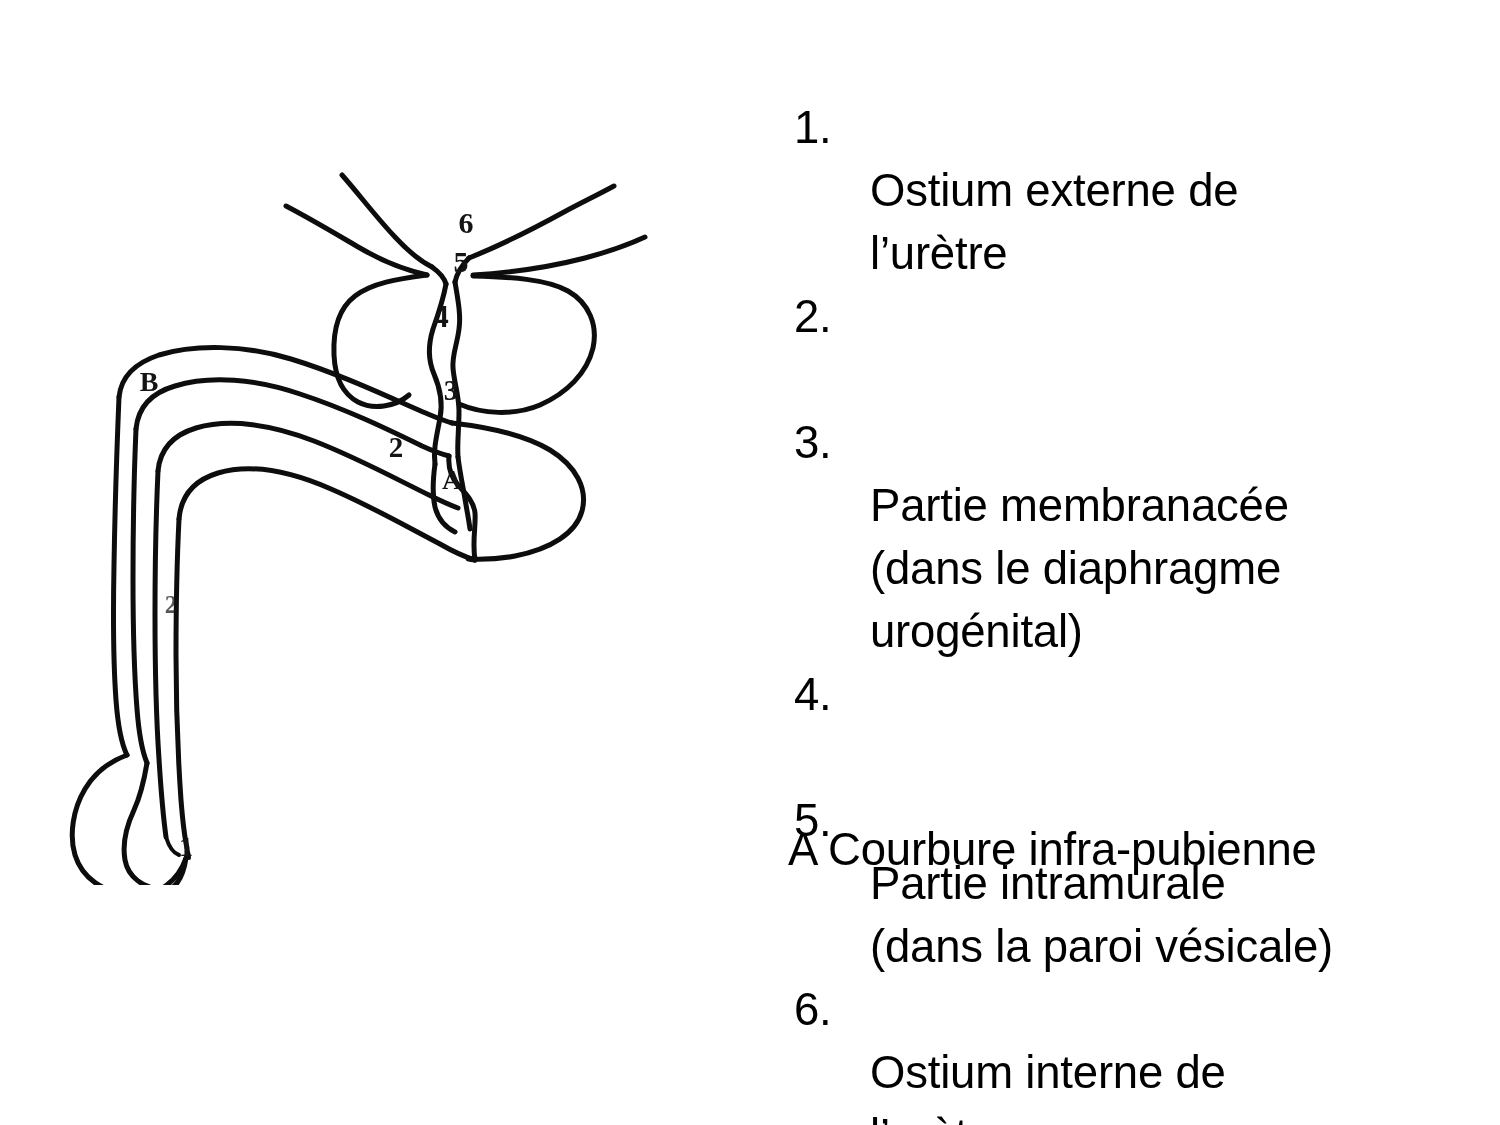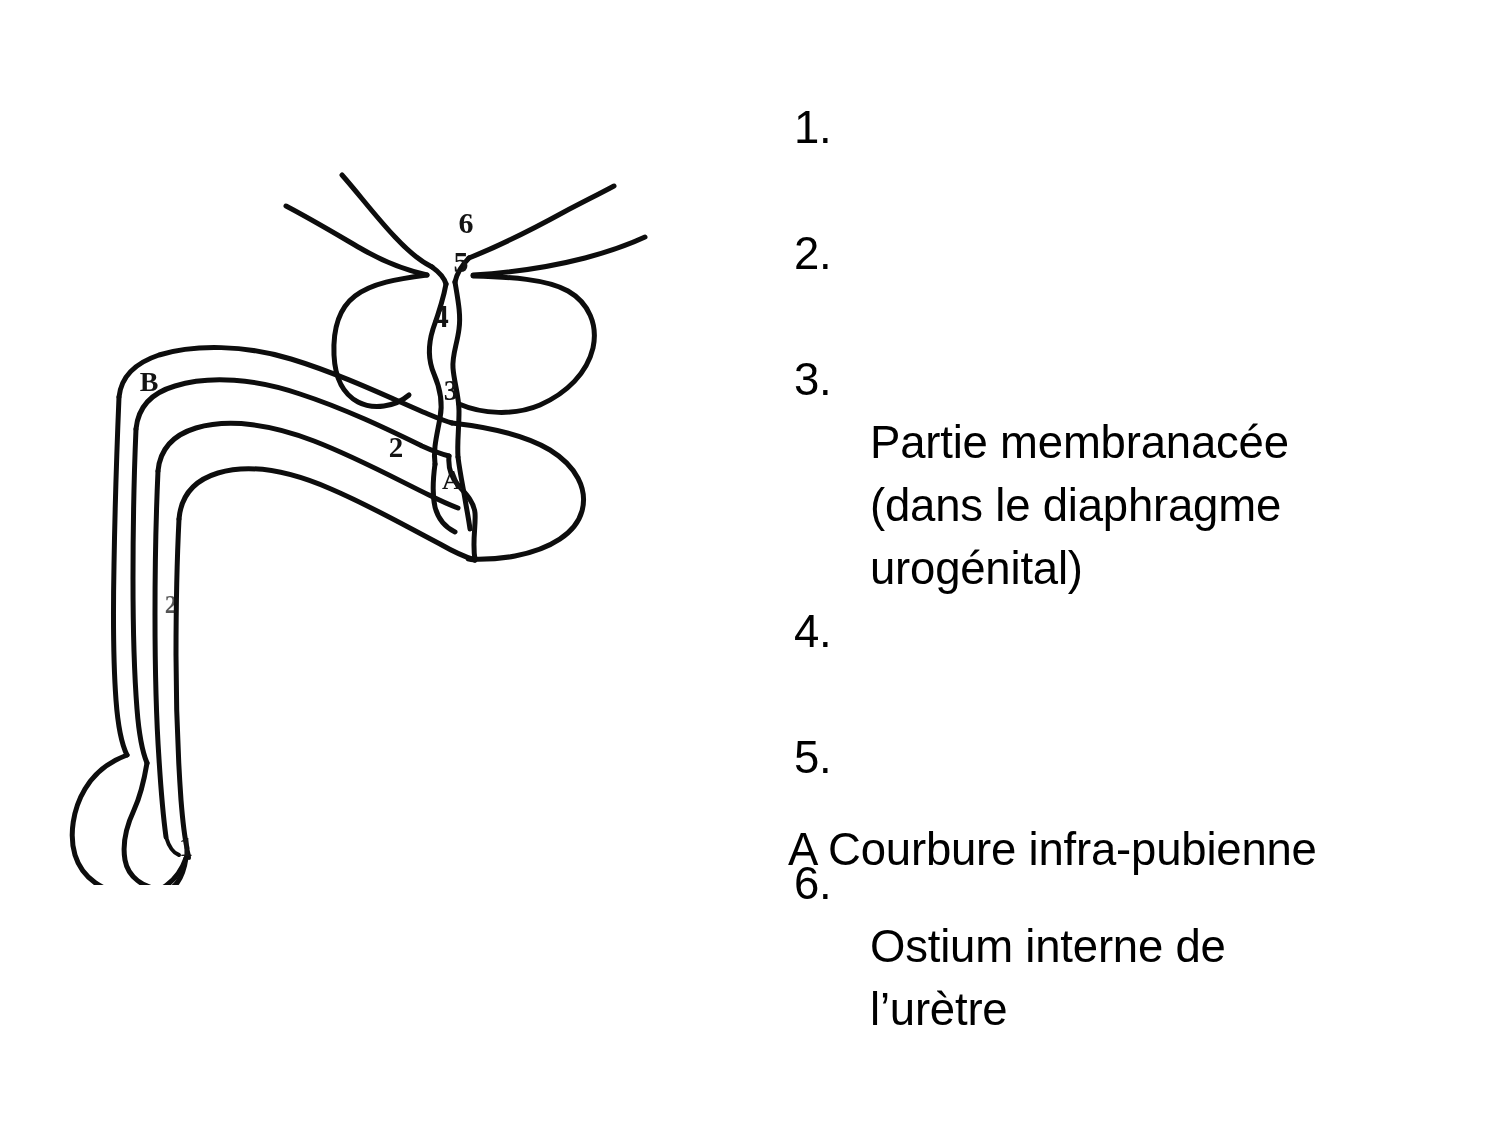--- a/index.html
+++ b/index.html
@@ -194,35 +194,37 @@
       <text class="diagram-label" x="94" y="236" font-size="28" text-anchor="middle">B</text>
       <text class="diagram-label" x="131" y="701" font-size="28" text-anchor="middle">1</text>
       <text class="diagram-label" x="116" y="458" font-size="25" text-anchor="middle" opacity="0.72">2</text>
     </g>
   </svg>
 </div>
 
 <div id="legend-panel">
   <ol class="legend-list">
     <li>
-      <span class="num">1.</span>
+      <span class="num">1.</span><span>Ostium externe de
+l’urètre</span>
     </li>
     <li>
       <span class="num">2.</span>
     </li>
     <li>
       <span class="num">3.</span><span>Partie membranacée
 (dans le diaphragme
 urogénital)</span>
     </li>
     <li>
       <span class="num">4.</span>
     </li>
     <li>
-      <span class="num">5.</span>
+      <span class="num">5.</span><span>Partie intramurale
+(dans la paroi vésicale)</span>
     </li>
     <li>
       <span class="num">6.</span><span>Ostium interne de
 l’urètre</span>
     </li>
   </ol>
 </div>
 
 <div id="curve-notes">
   <div class="curve-line">A Courbure infra-pubienne</div>

